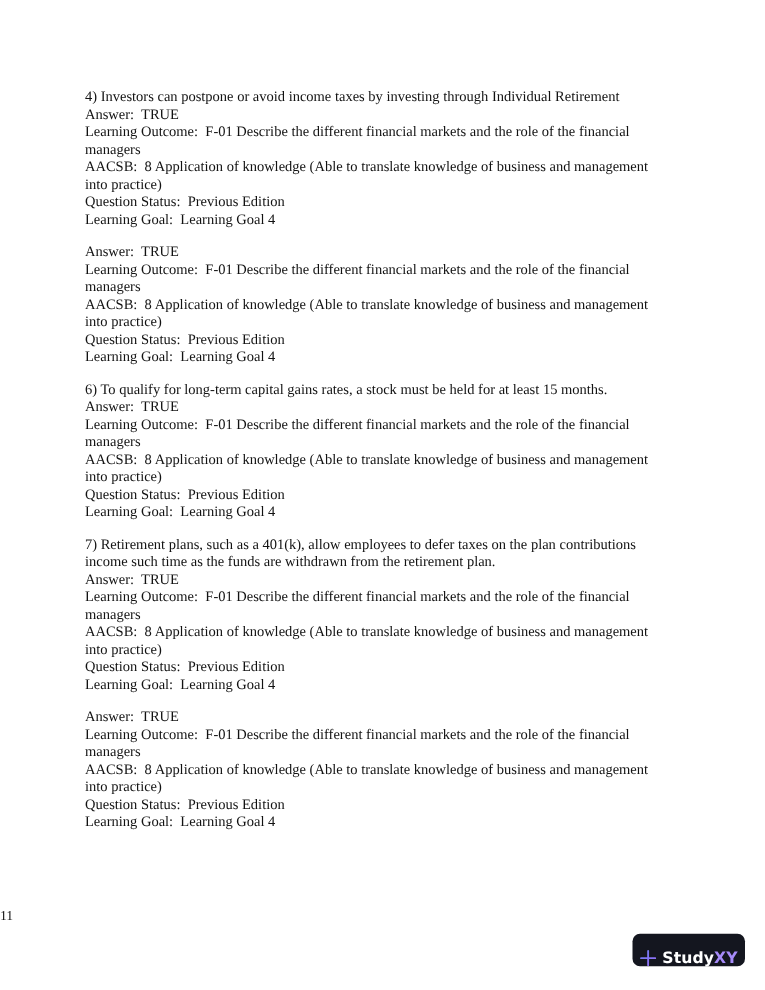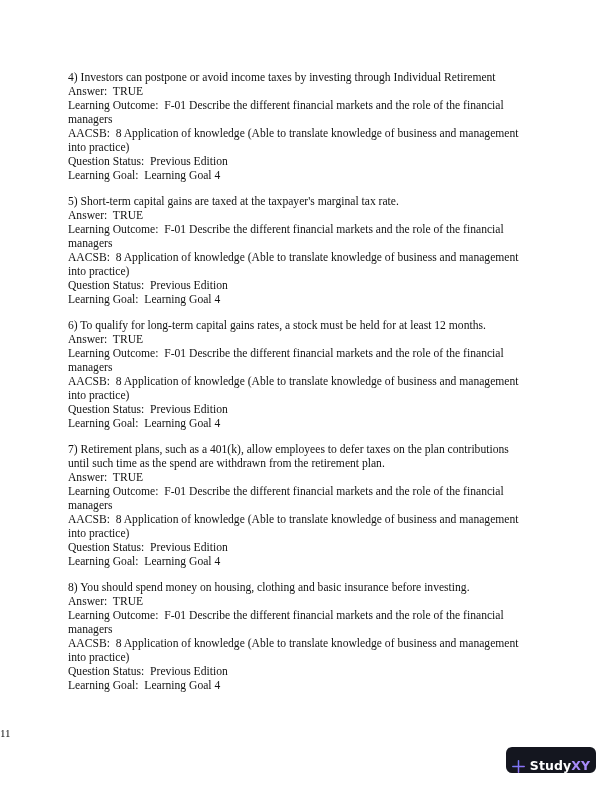--- a/index.html
+++ b/index.html
@@ -75,52 +75,50 @@
         <div class="text-line">4) Investors can postpone or avoid income taxes by investing through Individual Retirement</div>
         <div class="text-line">Answer:  TRUE</div>
         <div class="text-line">Learning Outcome:  F-01 Describe the different financial markets and the role of the financial</div>
         <div class="text-line">managers</div>
         <div class="text-line">AACSB:  8 Application of knowledge (Able to translate knowledge of business and management</div>
         <div class="text-line">into practice)</div>
         <div class="text-line">Question Status:  Previous Edition</div>
         <div class="text-line">Learning Goal:  Learning Goal 4</div>
       </div>
       <div class="question-block">
-        <div class="text-line">5) Short-term capital gains are taxed at the taxpayer's marginal tax rate.</div>
         <div class="text-line">Answer:  TRUE</div>
         <div class="text-line">Learning Outcome:  F-01 Describe the different financial markets and the role of the financial</div>
         <div class="text-line">managers</div>
         <div class="text-line">AACSB:  8 Application of knowledge (Able to translate knowledge of business and management</div>
         <div class="text-line">into practice)</div>
         <div class="text-line">Question Status:  Previous Edition</div>
         <div class="text-line">Learning Goal:  Learning Goal 4</div>
       </div>
       <div class="question-block">
-        <div class="text-line">6) To qualify for long-term capital gains rates, a stock must be held for at least 12 months.</div>
+        <div class="text-line">6) To qualify for long-term capital gains rates, a stock must be held for at least 15 months.</div>
         <div class="text-line">Answer:  TRUE</div>
         <div class="text-line">Learning Outcome:  F-01 Describe the different financial markets and the role of the financial</div>
         <div class="text-line">managers</div>
         <div class="text-line">AACSB:  8 Application of knowledge (Able to translate knowledge of business and management</div>
         <div class="text-line">into practice)</div>
         <div class="text-line">Question Status:  Previous Edition</div>
         <div class="text-line">Learning Goal:  Learning Goal 4</div>
       </div>
       <div class="question-block">
         <div class="text-line">7) Retirement plans, such as a 401(k), allow employees to defer taxes on the plan contributions</div>
-        <div class="text-line">until such time as the spend are withdrawn from the retirement plan.</div>
+        <div class="text-line">income such time as the funds are withdrawn from the retirement plan.</div>
         <div class="text-line">Answer:  TRUE</div>
         <div class="text-line">Learning Outcome:  F-01 Describe the different financial markets and the role of the financial</div>
         <div class="text-line">managers</div>
         <div class="text-line">AACSB:  8 Application of knowledge (Able to translate knowledge of business and management</div>
         <div class="text-line">into practice)</div>
         <div class="text-line">Question Status:  Previous Edition</div>
         <div class="text-line">Learning Goal:  Learning Goal 4</div>
       </div>
       <div class="question-block">
-        <div class="text-line">8) You should spend money on housing, clothing and basic insurance before investing.</div>
         <div class="text-line">Answer:  TRUE</div>
         <div class="text-line">Learning Outcome:  F-01 Describe the different financial markets and the role of the financial</div>
         <div class="text-line">managers</div>
         <div class="text-line">AACSB:  8 Application of knowledge (Able to translate knowledge of business and management</div>
         <div class="text-line">into practice)</div>
         <div class="text-line">Question Status:  Previous Edition</div>
         <div class="text-line">Learning Goal:  Learning Goal 4</div>
       </div>
     </main>
 

